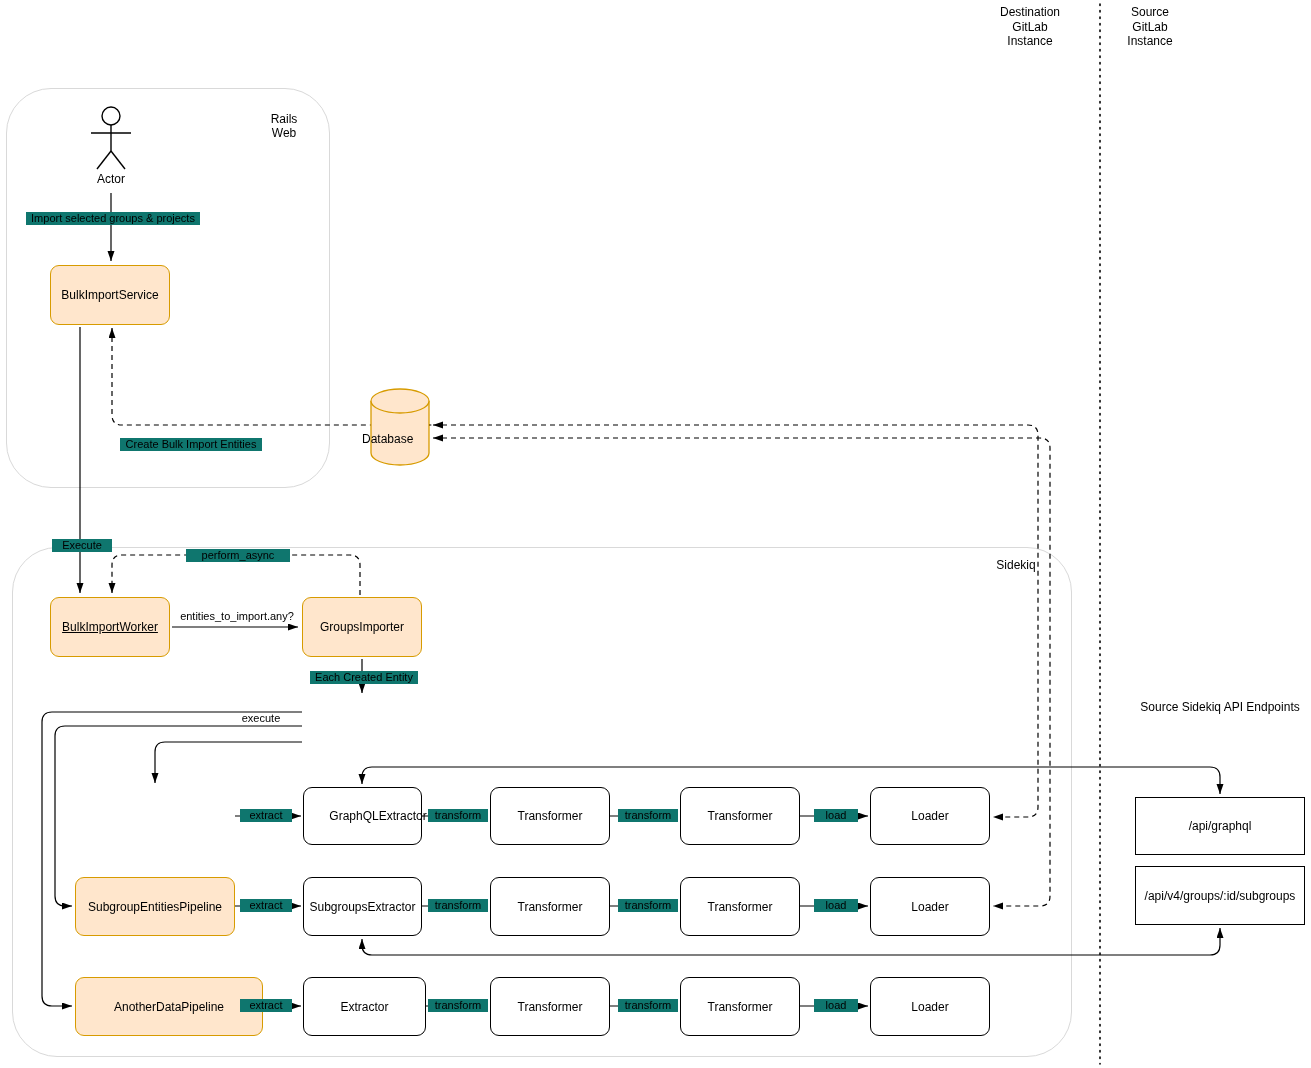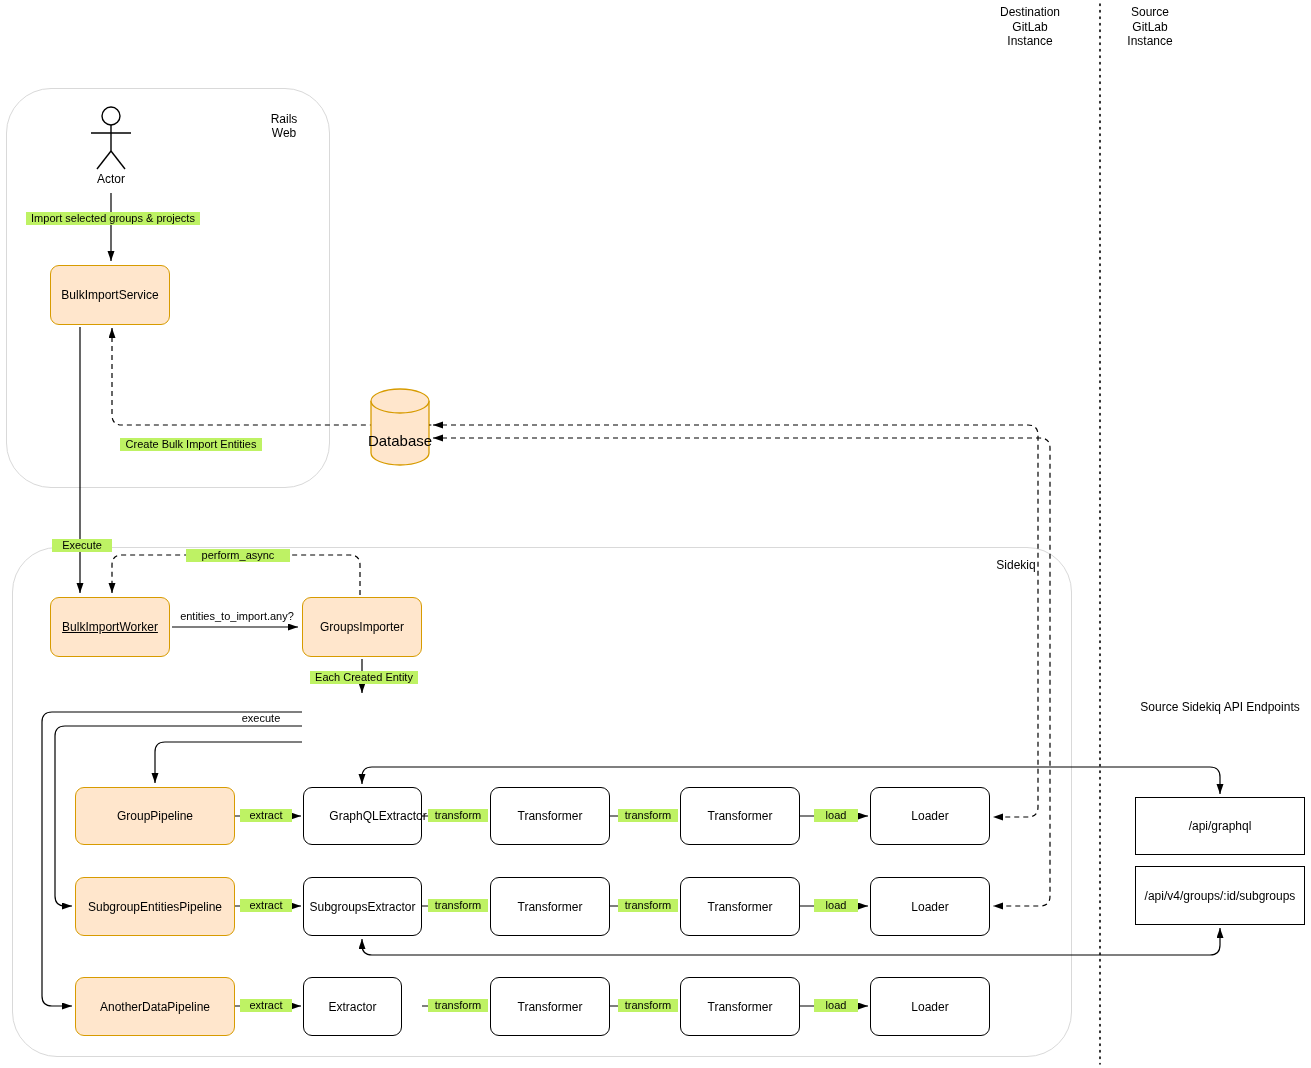--- a/index.html
+++ b/index.html
@@ -8,25 +8,25 @@
   #wires{position:absolute;left:0;top:0;z-index:1;}
   .container{position:absolute;border:1px solid var(--container-stroke);border-radius:45px;background:transparent;z-index:0;}
   .node{position:absolute;display:flex;align-items:center;justify-content:center;text-align:center;
         background:var(--node-fill);border:1px solid var(--node-stroke);border-radius:9px;
         font-size:12px;z-index:2;box-sizing:border-box;}
   .wbox{position:absolute;display:flex;align-items:center;justify-content:center;text-align:center;
         background:#fff;border:1px solid var(--line);border-radius:9px;font-size:12px;z-index:2;box-sizing:border-box;}
   .api{position:absolute;display:flex;align-items:center;justify-content:center;text-align:center;
        background:#fff;border:1px solid var(--line);font-size:12px;z-index:2;box-sizing:border-box;}
   .lbl{position:absolute;font-size:11px;text-align:center;z-index:3;line-height:13px;}
-  .lbl.bg{background:#bef264;padding:0 2px;}
+  .lbl.bg{background:#0f766e;padding:0 2px;}
   .hdr{position:absolute;font-size:12px;text-align:center;line-height:14.5px;z-index:3;}
   .ctlbl{position:absolute;font-size:12px;text-align:center;line-height:14px;z-index:3;}
   .dbwrap{position:absolute;left:370px;top:388px;width:60px;height:78px;z-index:2;}
-  .dbwrap .dblbl{position:absolute;left:-8px;right:-8px;top:44px;font-size:15px;text-align:center;}
+  .dbwrap .dblbl{position:absolute;left:-8px;right:-8px;top:44px;font-size:12px;text-align:left;}
   .actorwrap{position:absolute;left:90px;top:105px;width:42px;height:66px;z-index:2;}
 </style>
 </head>
 <body>
 
 <div id="canvas">
 
   <div class="container" style="left:6px;top:88px;width:322px;height:398px;"></div>
   <div class="container" style="left:12px;top:547px;width:1058px;height:508px;"></div>
 
@@ -104,34 +104,33 @@
       <path d="M1 13 L1 65 A29 12 0 0 0 59 65 L59 13" fill="var(--node-fill)" stroke="var(--node-stroke)" stroke-width="1.3"></path>
       <ellipse cx="30" cy="13" rx="29" ry="12" fill="var(--node-fill)" stroke="var(--node-stroke)" stroke-width="1.3"></ellipse>
     </svg>
     <div class="dblbl">Database</div>
   </div>
 
   <div class="node" style="left:50px;top:265px;width:120px;height:60px;">BulkImportService</div>
   <div class="node" style="left:50px;top:597px;width:120px;height:60px;text-decoration:underline;">BulkImportWorker</div>
   <div class="node" style="left:302px;top:597px;width:120px;height:60px;">GroupsImporter</div>
 
-  <div class="node" style="left:75px;top:787px;width:160px;height:58px;">GroupPipeline</div>
   <div class="wbox" style="left:303px;top:787px;width:119px;height:58px;padding-left:31px;">GraphQLExtractor</div>
   <div class="wbox" style="left:490px;top:787px;width:120px;height:58px;">Transformer</div>
   <div class="wbox" style="left:680px;top:787px;width:120px;height:58px;">Transformer</div>
   <div class="wbox" style="left:870px;top:787px;width:120px;height:58px;">Loader</div>
 
   <div class="node" style="left:75px;top:877px;width:160px;height:59px;">SubgroupEntitiesPipeline</div>
   <div class="wbox" style="left:303px;top:877px;width:119px;height:59px;">SubgroupsExtractor</div>
   <div class="wbox" style="left:490px;top:877px;width:120px;height:59px;">Transformer</div>
   <div class="wbox" style="left:680px;top:877px;width:120px;height:59px;">Transformer</div>
   <div class="wbox" style="left:870px;top:877px;width:120px;height:59px;">Loader</div>
 
-  <div class="node" style="left:75px;top:977px;width:160px;height:59px;text-align:center;">AnotherDataPipeline</div>
-  <div class="wbox" style="left:303px;top:977px;width:99px;height:59px;">Extractor</div>
+  <div class="node" style="left:75px;top:977px;width:188px;height:59px;text-align:center;">AnotherDataPipeline</div>
+  <div class="wbox" style="left:303px;top:977px;width:123px;height:59px;">Extractor</div>
   <div class="wbox" style="left:490px;top:977px;width:120px;height:59px;">Transformer</div>
   <div class="wbox" style="left:680px;top:977px;width:120px;height:59px;">Transformer</div>
   <div class="wbox" style="left:870px;top:977px;width:120px;height:59px;">Loader</div>
 
   <div class="api" style="left:1135px;top:797px;width:170px;height:58px;">/api/graphql</div>
   <div class="api" style="left:1135px;top:866px;width:170px;height:59px;">/api/v4/groups/:id/subgroups</div>
 
   <div class="hdr" style="left:985px;top:5px;width:90px;">
     <div>Destination</div>
     <div>GitLab</div>

